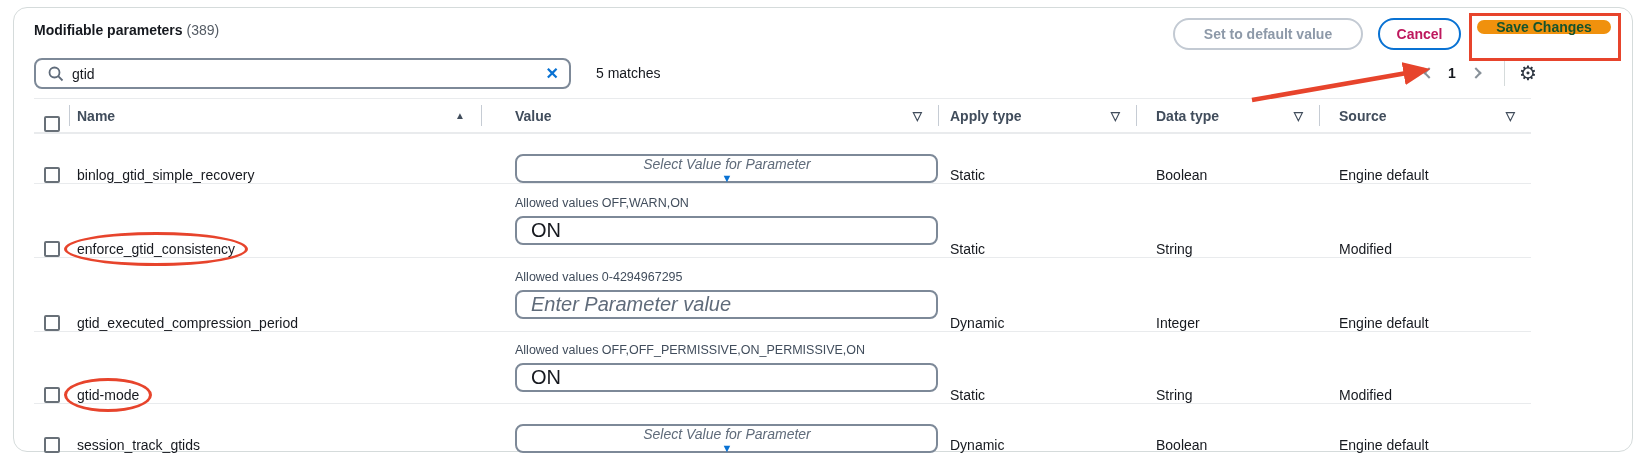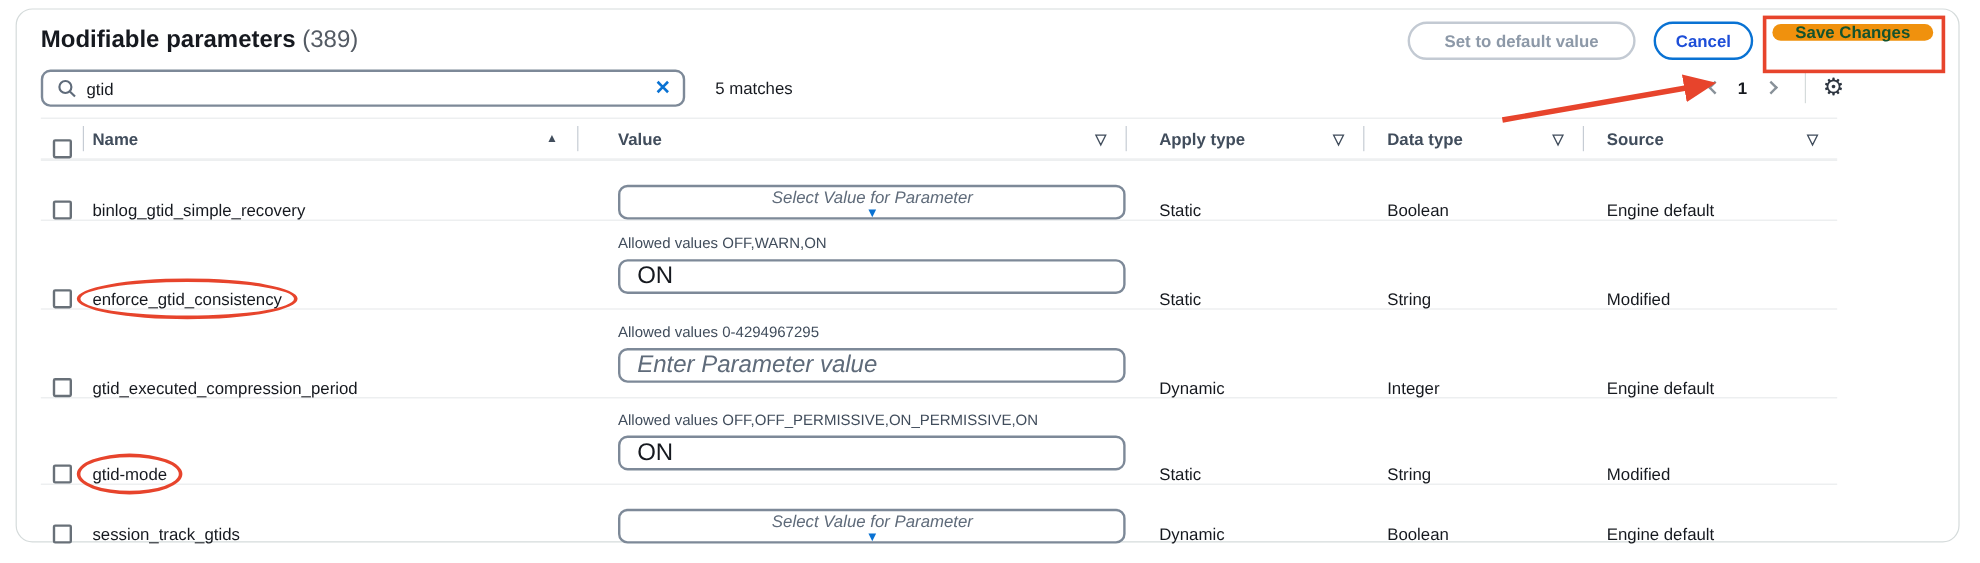--- a/index.html
+++ b/index.html
@@ -5,30 +5,30 @@
   * { margin:0; padding:0; box-sizing:border-box; }
   html,body { background:#ffffff; }
   body { font-family:"Liberation Sans", sans-serif; color:#16191f; }
   #stage { position:relative; width:1650px; height:469px; background:#fff; overflow:hidden; }
 
   
   .card { position:absolute; left:13px; top:7px; width:1620px; height:445px;
           background:#fff; border:1px solid #d5dbdb; border-radius:14px; }
 
   
-  .title { position:absolute; left:20px; top:14px; font-size:20px; }
+  .title { position:absolute; left:20px; top:14px; font-size:14px; }
   .title .t-main { font-weight:bold; color:#16191f; }
   .title .t-count { font-weight:normal; color:#545b64; }
 
   
   .btn { position:absolute; top:10px; height:32px; border-radius:16px; font-size:14px;
          font-weight:bold; display:flex; align-items:center; justify-content:center;
          background:#fff; cursor:pointer; }
   .btn-default { left:1159px; width:190px; border:2px solid #c3cad3; color:#8d99a8; }
-  .btn-cancel  { left:1364px; width:83px;  border:2px solid #0972d3; color:#1d4ed8; }
+  .btn-cancel  { left:1364px; width:83px;  border:2px solid #0972d3; color:#be185d; }
   .btn-save    { left:1463px; top:12px; width:134px; height:14px; border:none;
                  background:#f0910d; color:#14532d; }
 
   
   .annot-rect { position:absolute; left:1455px; top:5px; width:152px; height:48px;
                 border:3px solid #e7442c; pointer-events:none; z-index:40; }
 
   
   .search-box { position:absolute; left:20px; top:50px; width:537px; height:31px;
                 border:2px solid #7d8998; border-radius:8px; background:#fff;
@@ -50,21 +50,21 @@
   .gear { font-size:20px; color:#2d3540; cursor:pointer; line-height:1; }
 
   
   .table { position:absolute; left:20px; top:90px; width:1497px; }
   .trow { display:flex; width:100%; }
   .thead { height:35px; border-top:1px solid #e9ebed; border-bottom:1px solid #e9ebed;
            font-weight:bold; color:#414d5c; font-size:14px; }
   .trow + .trow.body-row { border-top:1px solid #e9ebed; }
   .cell { display:flex; align-items:flex-end; }
   .col-cb{width:35px; padding-left:10px;} .col-name{width:412px; padding-left:8px;}
-  .col-value{width:457px; padding-left:34px;} .col-apply{width:198px; padding-left:28px;}
+  .col-value{width:457px; padding-left:34px;} .col-apply{width:198px; padding-left:12px;}
   .col-data{width:183px; padding-left:20px;} .col-source{width:212px; padding-left:20px;}
 
   .thead .hcell { position:relative; display:flex; align-items:center; justify-content:space-between;
                   padding-right:16px; cursor:pointer; }
   .thead .hcell::before { content:""; position:absolute; left:0; top:6px; bottom:6px; width:1px;
                           background:#c6ccd4; }
   .thead .col-cb::before { display:none; }
   .sort-asc { font-size:10px; color:#414d5c; }
   .filter-tri { font-size:12px; color:#414d5c; }
 

